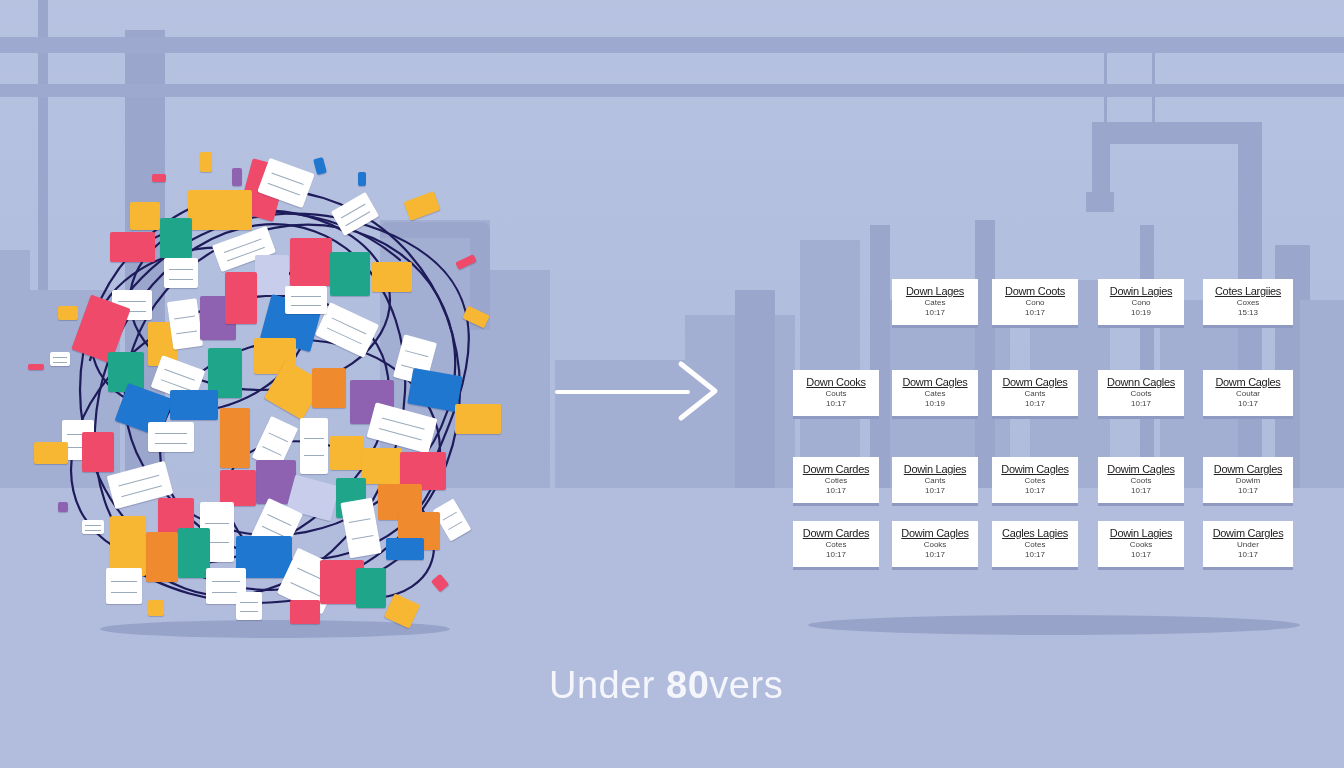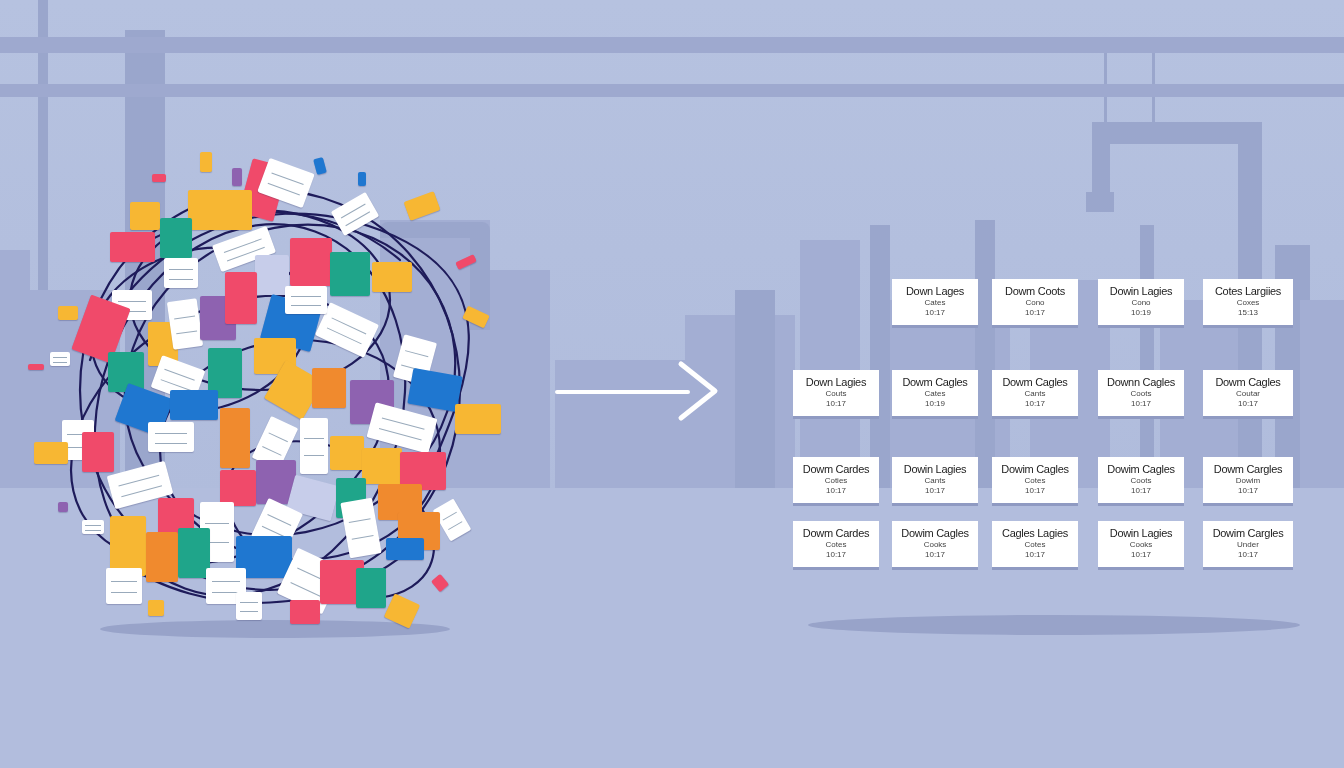--- a/index.html
+++ b/index.html
@@ -8,21 +8,21 @@
   .sky { position:absolute; left:0; top:0; width:1344px; height:500px; background:linear-gradient(#b6c2e0,#b0bcdc); }
   .floor { position:absolute; left:0; top:488px; width:1344px; height:280px; background:#b2bddd; }
   .beam { position:absolute; background:#9ea9cf; }
   .bld { position:absolute; background:#a3aed3; }
   .bld.d { background:#9aa6cc; }
   .shadow { position:absolute; border-radius:50%; background:#98a3c9; }
   .tag { position:absolute; border-radius:2px; box-shadow:0 1px 1px rgba(40,40,90,.25); }
   .tag.w { background:#fff; }
   .tag.w::after { content:""; position:absolute; left:15%; right:15%; top:35%; height:30%; border-top:1px solid #9ab; border-bottom:1px solid #9ab; }
   .card { position:absolute; width:86px; height:46px; background:#fff; box-shadow:0 3px 0 #8f9ac2; text-align:center; color:#222; }
-  .card .t1 { font-size:11px; margin-top:6px; letter-spacing:-0.3px; }
+  .card .t1 { font-size:11px; margin-top:6px; letter-spacing:-0.3px;text-decoration:underline; }
   .card .t2 { font-size:8px; color:#444; margin-top:1px; }
   .card .t3 { font-size:8px; color:#444; margin-top:1px; }
   .arrow-line { position:absolute; left:555px; top:390px; width:135px; height:4px; background:#fff; border-radius:2px; }
   .arrow-head { position:absolute; left:677px; top:360px; width:42px; height:62px; }
   .caption { position:absolute; left:549px; top:664px; font-size:38px; color:#f4f6fc; letter-spacing:0.5px; }
   .caption b { font-weight:bold; }
 </style>
 </head>
 <body>
 
@@ -195,21 +195,21 @@
       <div class="t2">Cono</div>
       <div class="t3">10:19</div>
     </div>
     <div class="card" style="left:1203px;top:279px;width:90px">
       <div class="t1">Cotes Largiies</div>
       <div class="t2">Coxes</div>
       <div class="t3">15:13</div>
     </div>
 
     <div class="card" style="left:793px;top:370px">
-      <div class="t1">Down Lagies</div>
+      <div class="t1">Down Cooks</div>
       <div class="t2">Couts</div>
       <div class="t3">10:17</div>
     </div>
     <div class="card" style="left:892px;top:370px">
       <div class="t1">Dowm Cagles</div>
       <div class="t2">Cates</div>
       <div class="t3">10:19</div>
     </div>
     <div class="card" style="left:992px;top:370px">
       <div class="t1">Dowm Cagles</div>
@@ -273,13 +273,16 @@
       <div class="t2">Cooks</div>
       <div class="t3">10:17</div>
     </div>
     <div class="card" style="left:1203px;top:521px;width:90px">
       <div class="t1">Dowim Cargles</div>
       <div class="t2">Under</div>
       <div class="t3">10:17</div>
     </div>
   </div>
 
+  <div class="caption">
+    <span>Under </span><b>80</b><span>vers</span>
+  </div>
 </div>
 
 </body></html>

